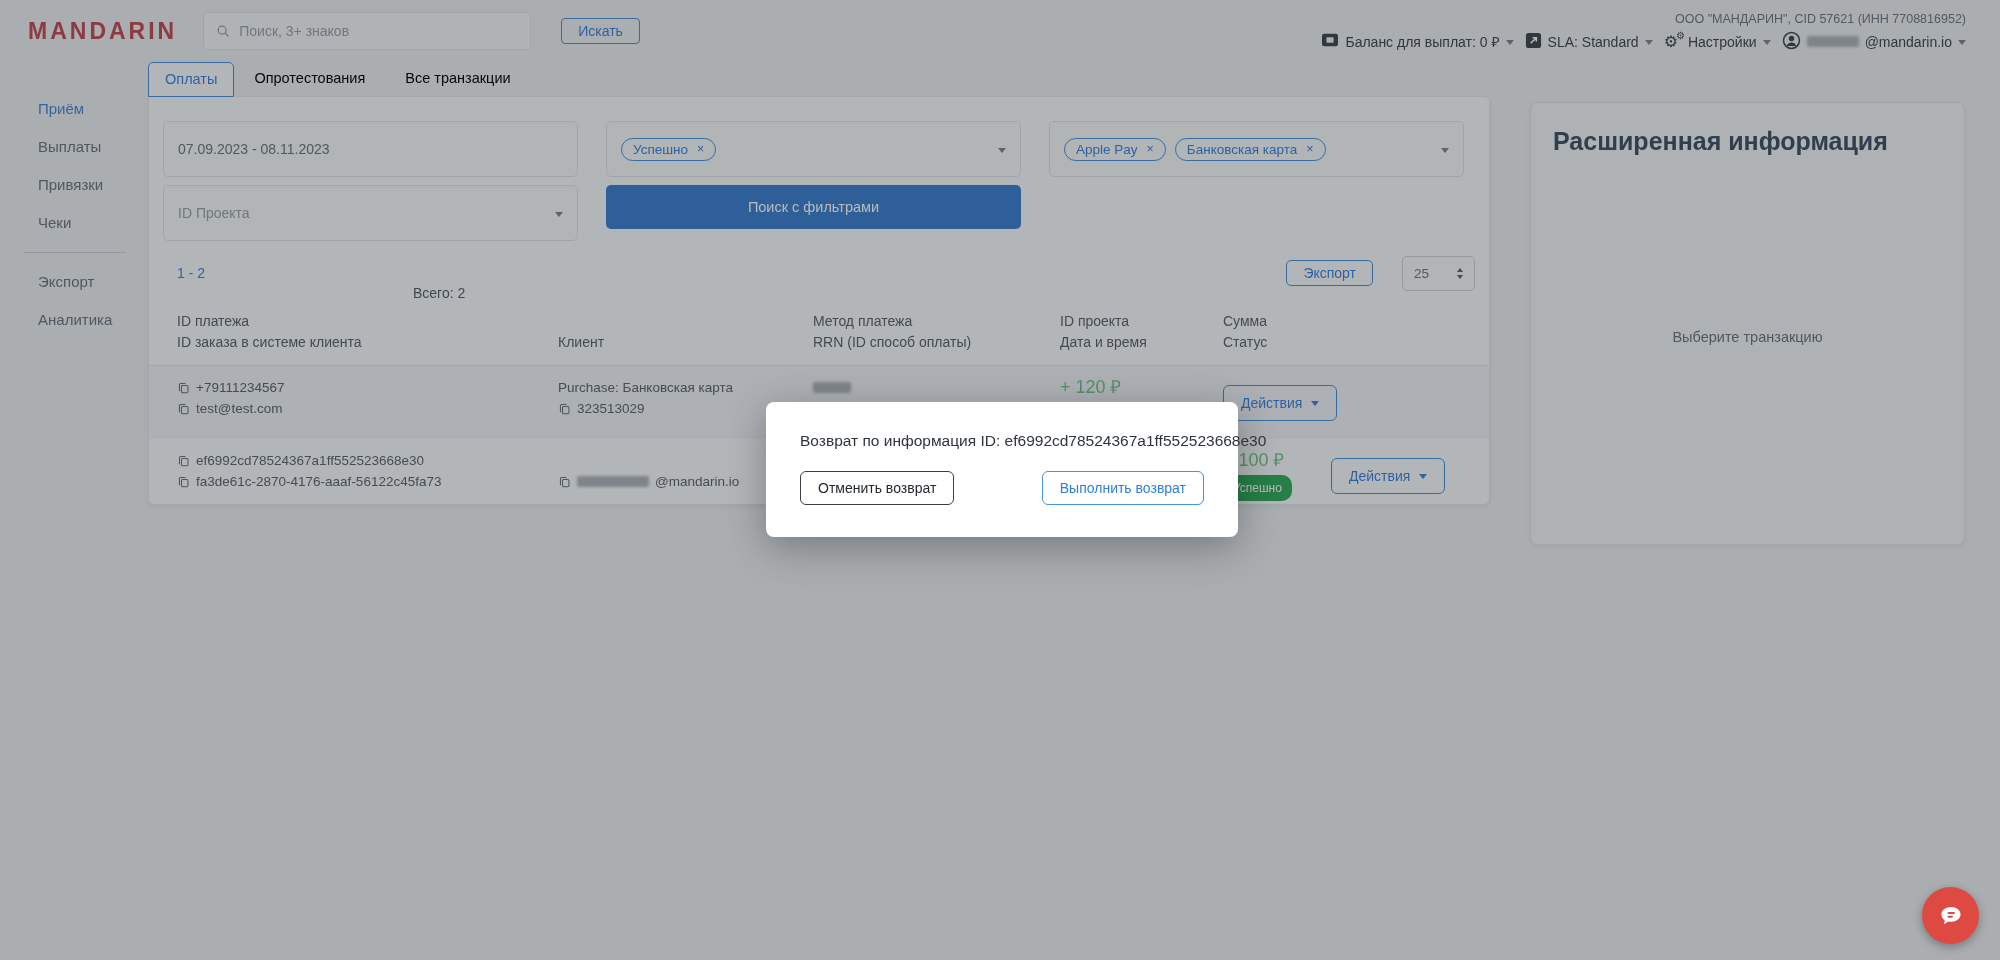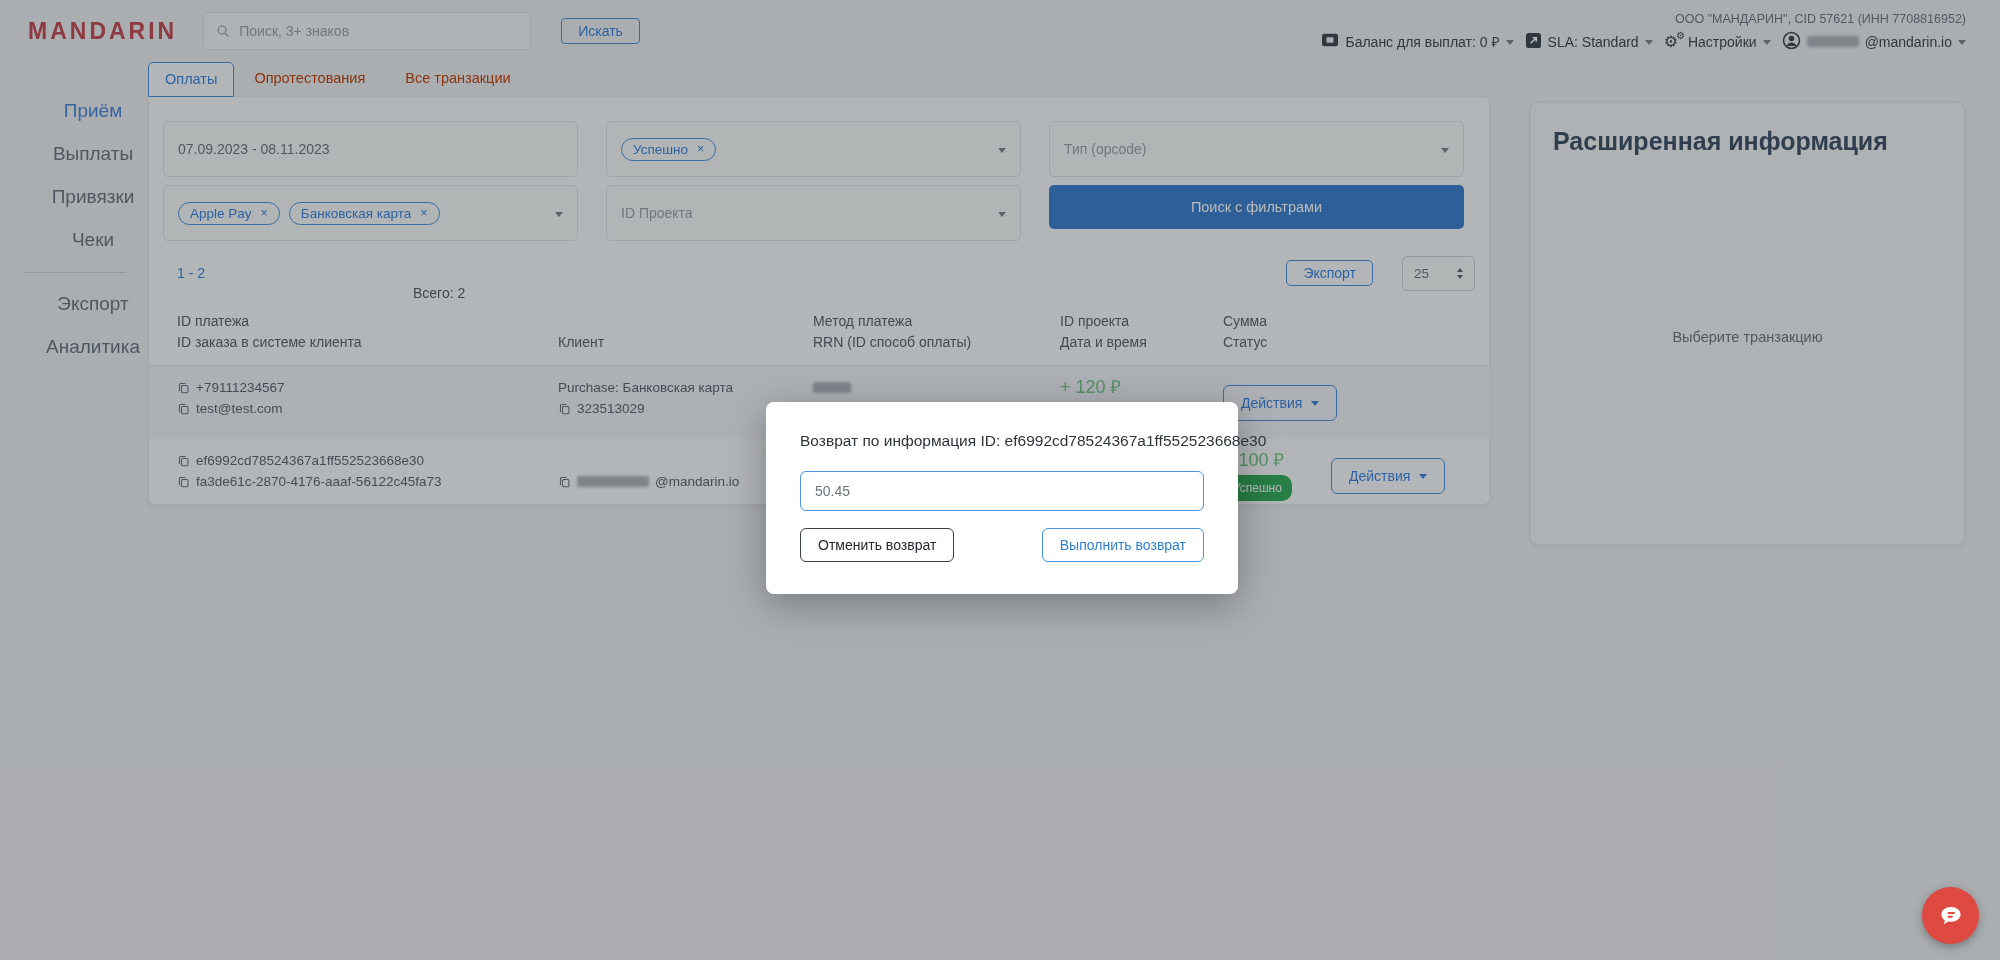--- a/index.html
+++ b/index.html
@@ -19,28 +19,28 @@
   .header-right { margin-left:auto; margin-right:34px; display:flex; flex-direction:column; align-items:flex-end; gap:5px; padding-top:2px; }
   .company-info { font-size:12.5px; color:#6e7781; }
   .header-items { display:flex; align-items:center; gap:11px; font-size:14px; color:#3f464e; }
   .h-item { display:flex; align-items:center; gap:6px; cursor:pointer; }
   .caret { width:0; height:0; border-left:4px solid transparent; border-right:4px solid transparent; border-top:5px solid #7e858d; margin-top:2px; }
   .caret.blue { border-top-color:#3c82dd; }
   .gear-wrap { font-size:16px; line-height:1; color:#3f464e; position:relative; }
   .gear-small { font-size:10px; position:absolute; top:-3px; right:-7px; }
   .gear-wrap { margin-right:4px; }
   
-  .sidebar { position:absolute; top:62px; left:0; width:148px; padding:38px 0 0 38px; font-size:19px; color:#6b7480;text-align:center; }
+  .sidebar { position:absolute; top:62px; left:0; width:148px; padding:38px 0 0 38px; font-size:15px; color:#6b7480; }
   .side-item { margin-bottom:21px; cursor:pointer; }
   .side-item.active { color:#4a86d8; }
   .side-divider { border:none; border-top:1px solid #ccd1d7; width:102px; margin:6px 0 20px -14px; }
   
   .main { position:absolute; left:148px; top:62px; width:1342px; }
   .tabs { display:flex; height:34px; align-items:stretch; }
-  .tab { padding:8px 20px; font-size:14.5px; color:#c2410c; cursor:pointer; }
+  .tab { padding:8px 20px; font-size:14.5px; color:#000000; cursor:pointer; }
   .tab.active { padding:8px 16px; border:1px solid #4a90d9; border-radius:5px 5px 0 0; color:#3c82dd; background:#fafbfc; margin-bottom:-1px; z-index:2; }
   .card { width:1342px; height:409px; background:#fafbfc; border:1px solid #e3e7ec; border-radius:0 6px 6px 6px; box-shadow:0 2px 5px rgba(0,0,0,0.05); overflow:hidden; }
   
   .filters { padding:24px 14px 0 14px; display:grid; grid-template-columns:415px 415px 415px; column-gap:28px; row-gap:8px; }
   .f-box { height:56px; background:#f7f9fa; border:1px solid #dee3e8; border-radius:5px; display:flex; align-items:center; padding:0 14px; position:relative; font-size:14px; color:#6c757d; }
   .f-box .caret { position:absolute; right:14px; }
   input.f-box { font-family:"Liberation Sans", sans-serif; outline:none; width:100%; }
   .placeholder { color:#9aa1a9; }
   .chip { display:inline-flex; align-items:center; gap:9px; border:1.5px solid #4a90d9; color:#3c82dd; border-radius:13px; padding:3px 11px; font-size:13.5px; margin-right:9px; cursor:pointer; background:transparent; }
   .chip .x { font-size:12.5px; }
@@ -163,24 +163,20 @@
       <div class="filters">
         <input class="f-box" value="07.09.2023 - 08.11.2023" style="">
         <div class="f-box">
           <span class="chip">
             <span>Успешно</span>
             <span class="x">×</span>
           </span>
           <span class="caret"></span>
         </div>
         <div class="f-box">
-          <span class="placeholder">Тип (opcode)</span>
-          <span class="caret"></span>
-        </div>
-        <div class="f-box">
           <span class="chip">
             <span>Apple Pay</span>
             <span class="x">×</span>
           </span>
           <span class="chip">
             <span>Банковская карта</span>
             <span class="x">×</span>
           </span>
           <span class="caret"></span>
         </div>
@@ -335,21 +331,20 @@
 
   <div class="details">
     <h2>Расширенная информация</h2>
     <div class="empty">Выберите транзакцию</div>
   </div>
 
   <div class="backdrop"></div>
 
   <div class="modal">
     <div class="modal-title">Возврат по информация ID: ef6992cd78524367a1ff552523668e30</div>
-    <input value="50.45" style="">
     <div class="modal-btns">
       <button class="btn-cancel">Отменить возврат</button>
       <button class="btn-confirm">Выполнить возврат</button>
     </div>
   </div>
 
   <button class="chat-fab">
     <span style="display:inline-flex">
       <svg width="28" height="28" viewBox="0 0 24 24">
           <path d="M12 4.2c4.7 0 8.2 2.8 8.2 6.4s-3.5 6.4-8.2 6.4c-.8 0-1.6-.1-2.3-.3L6 19l.7-3.1c-1.7-1.2-2.9-3-2.9-5.3 0-3.6 3.5-6.4 8.2-6.4z" fill="#fff"></path>

